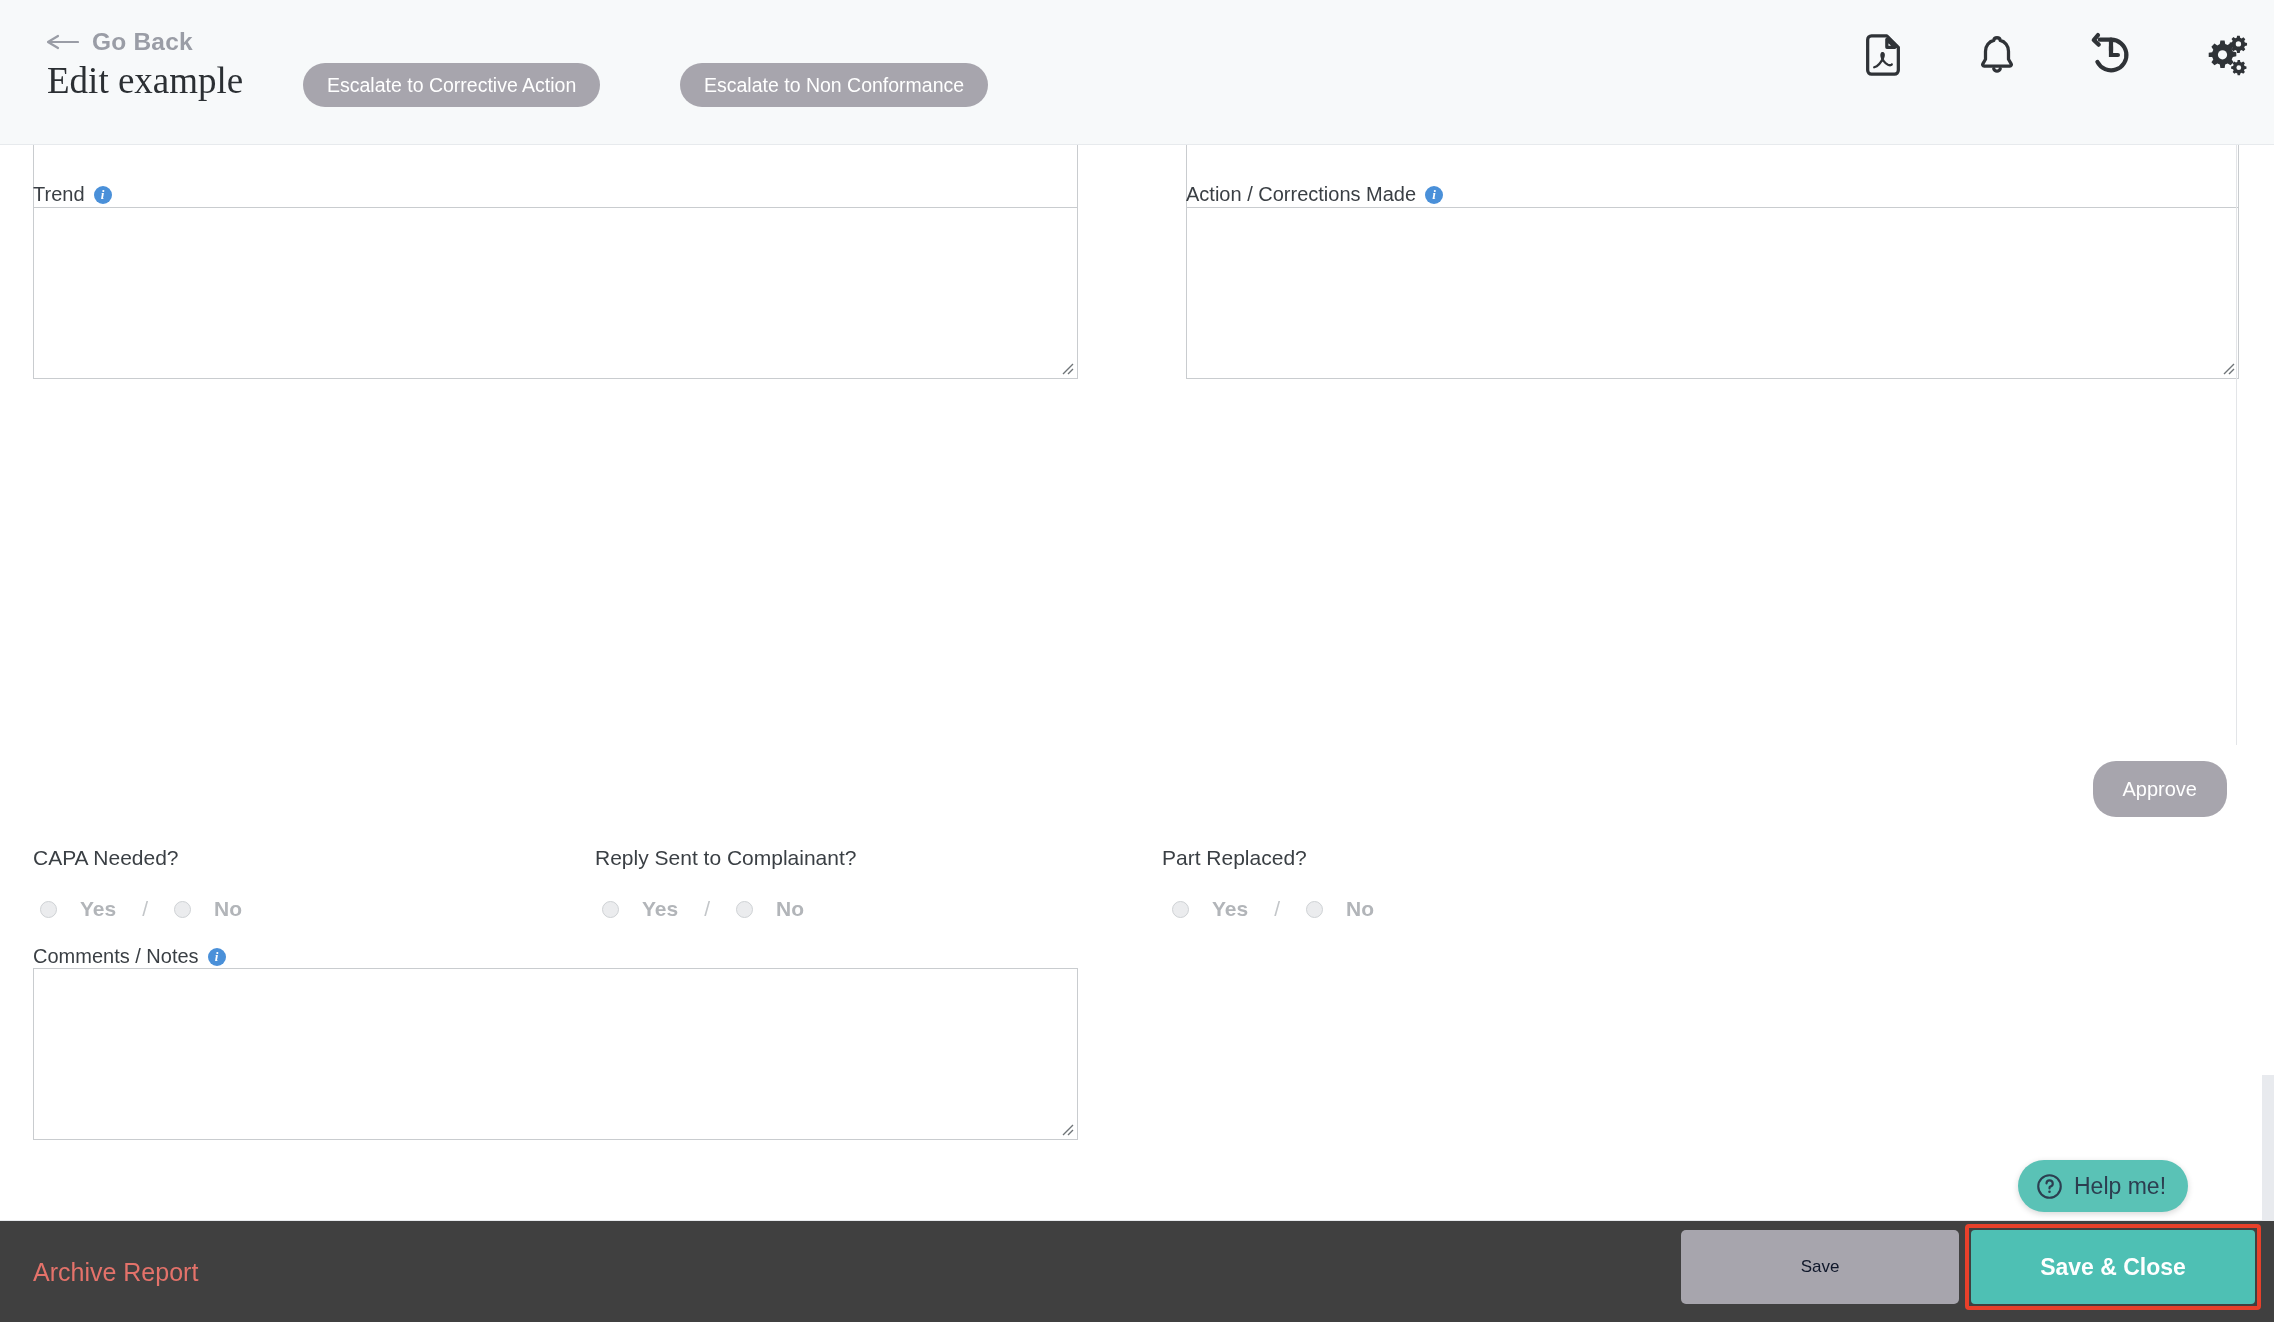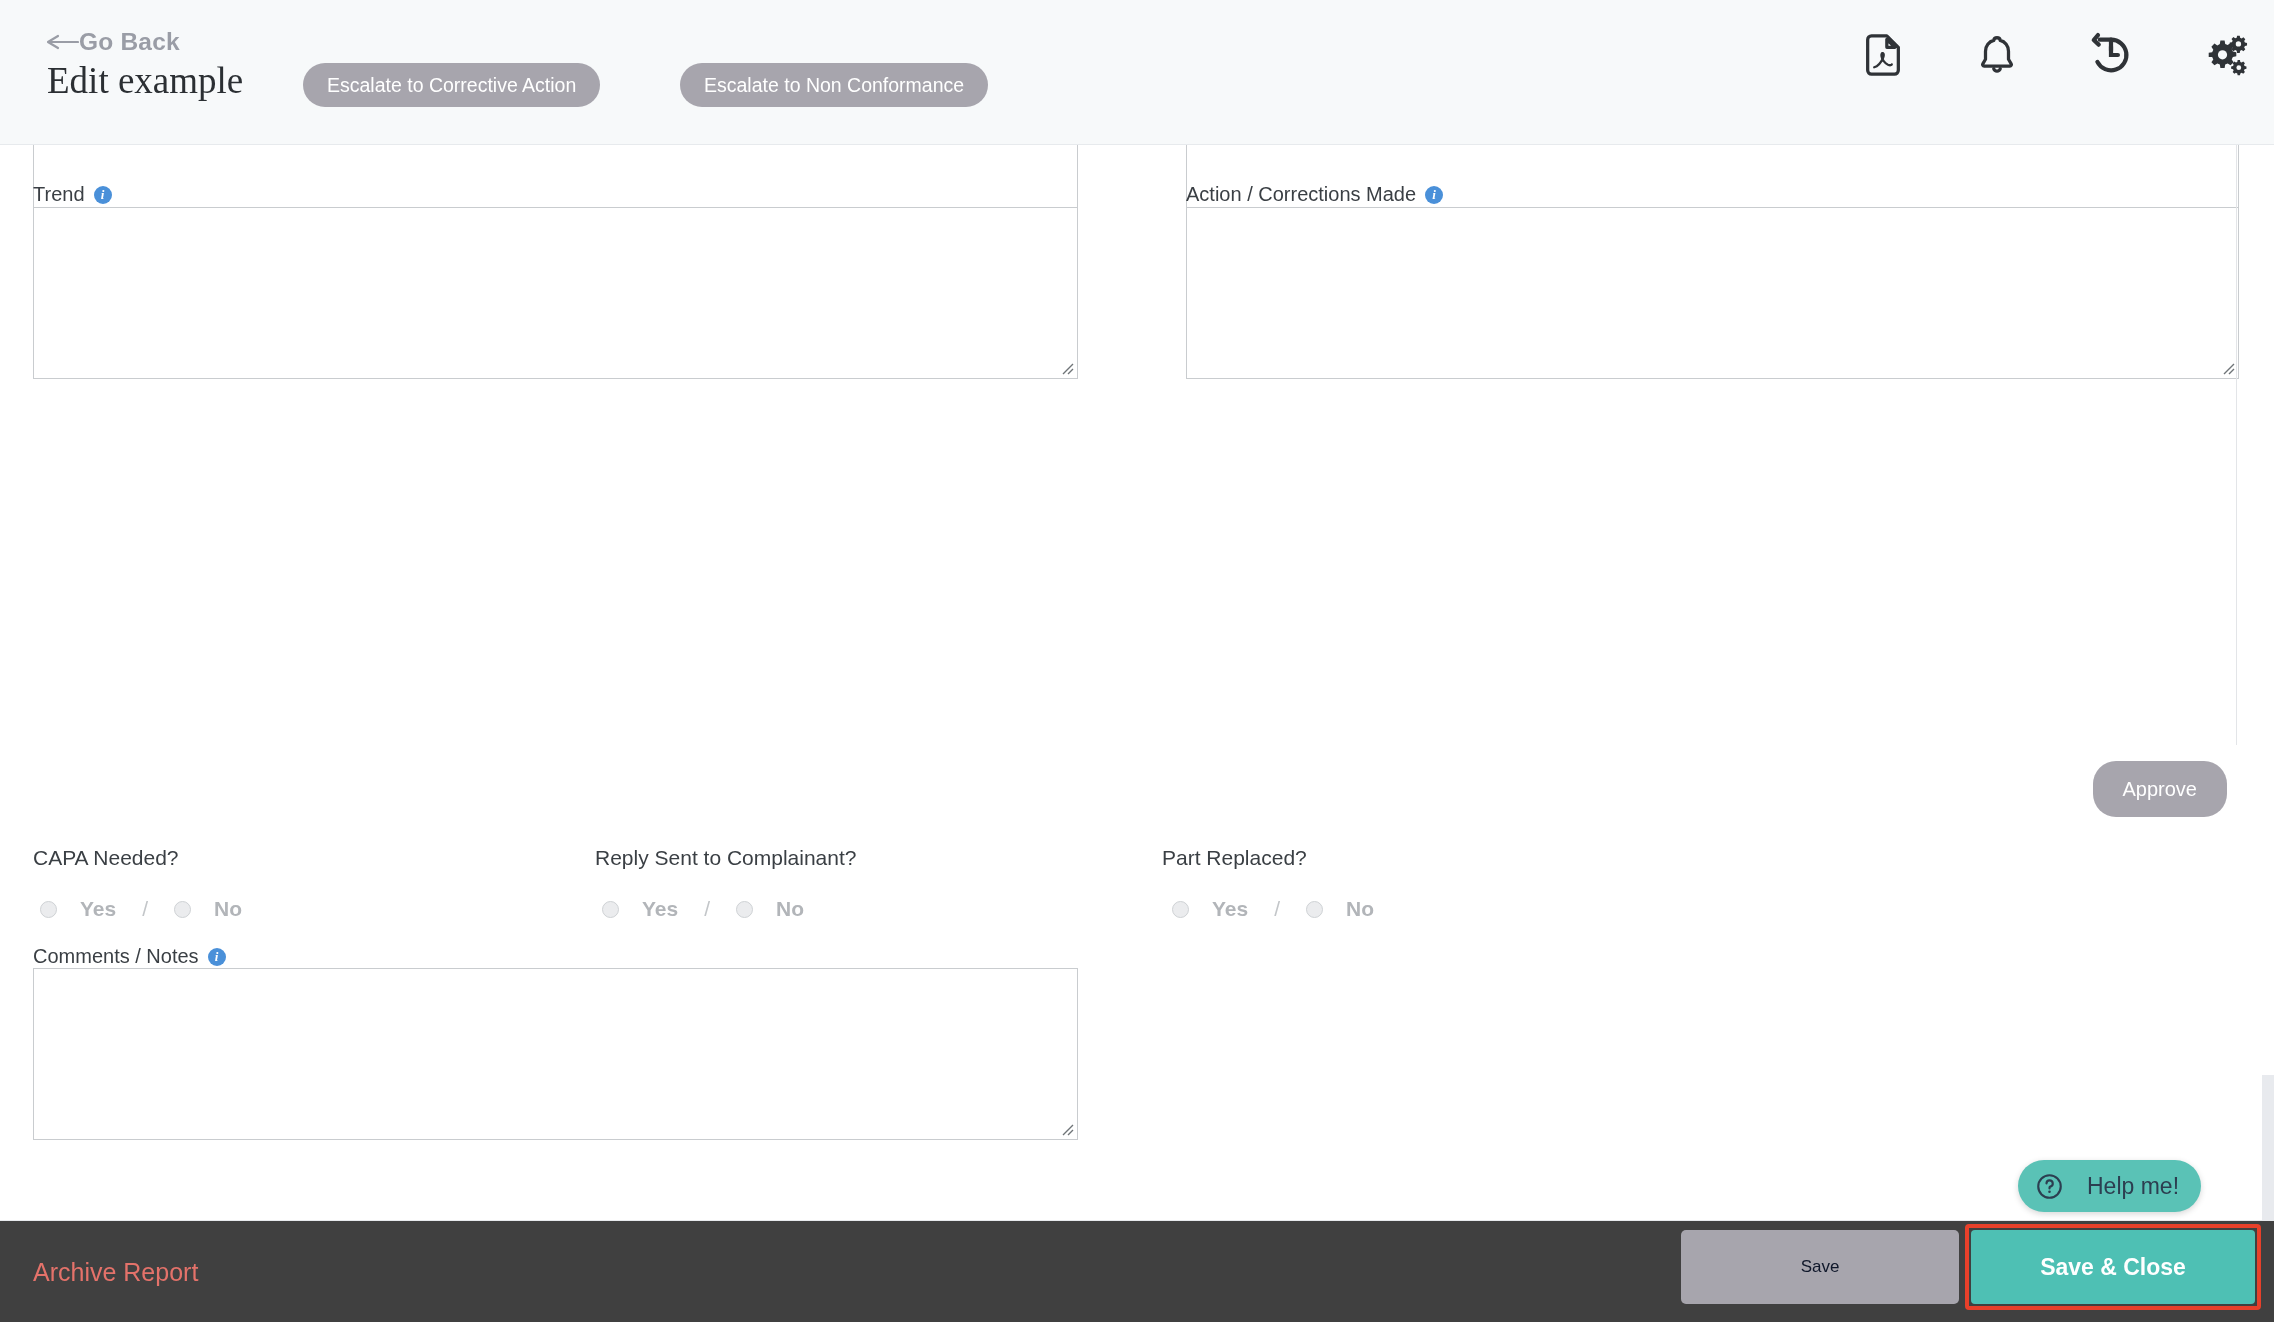--- a/index.html
+++ b/index.html
@@ -25,20 +25,21 @@
     width: 2274px;
     height: 145px;
     background: #f7f9fa;
     border-bottom: 1px solid #e7eaed;
   }
   .go-back {
     position: absolute;
     top: 28px; left: 47px;
     display: flex;
     align-items: center;
+    gap: 13px;
     cursor: pointer;
   }
   .go-back-arrow {
     display: block;
     width: 32px; height: 18px;
     color: #9a9da6;
   }
   .go-back-label {
     font-size: 24.5px;
     font-weight: bold;
@@ -238,21 +239,21 @@
   .help-widget {
     position: absolute;
     left: 2018px;
     top: 1160px;
     height: 52px;
     padding: 0 22px 0 18px;
     border-radius: 26px;
     background: #5ac2b6;
     display: flex;
     align-items: center;
-    gap: 24px;
+    gap: 11px;
     cursor: pointer;
     box-shadow: 0 2px 6px rgba(0,0,0,.16);
     z-index: 9;
   }
   .help-qicon {
     width: 27px; height: 27px;
     display: block;
     color: #2c3e50;
     flex: none;
   }

